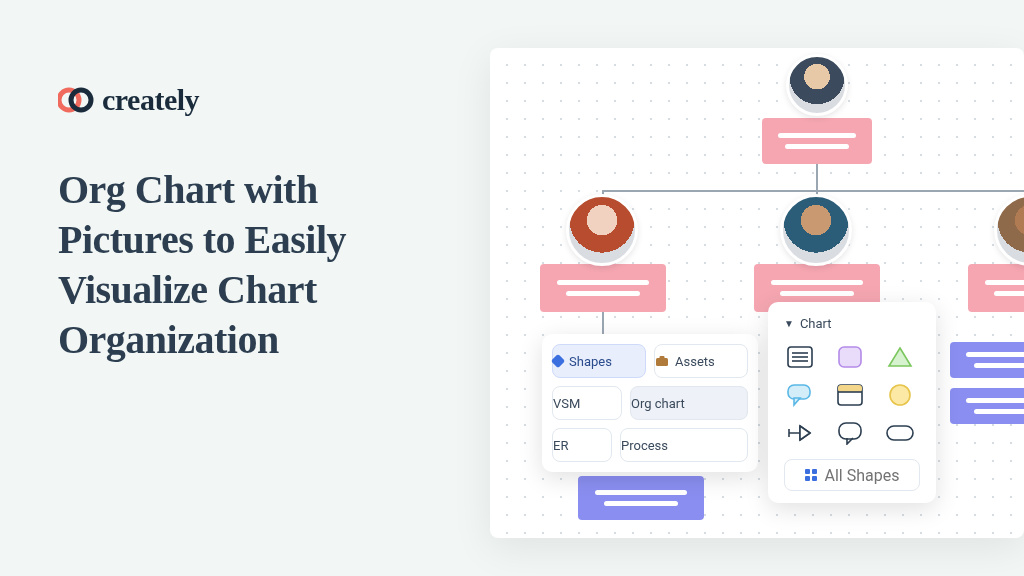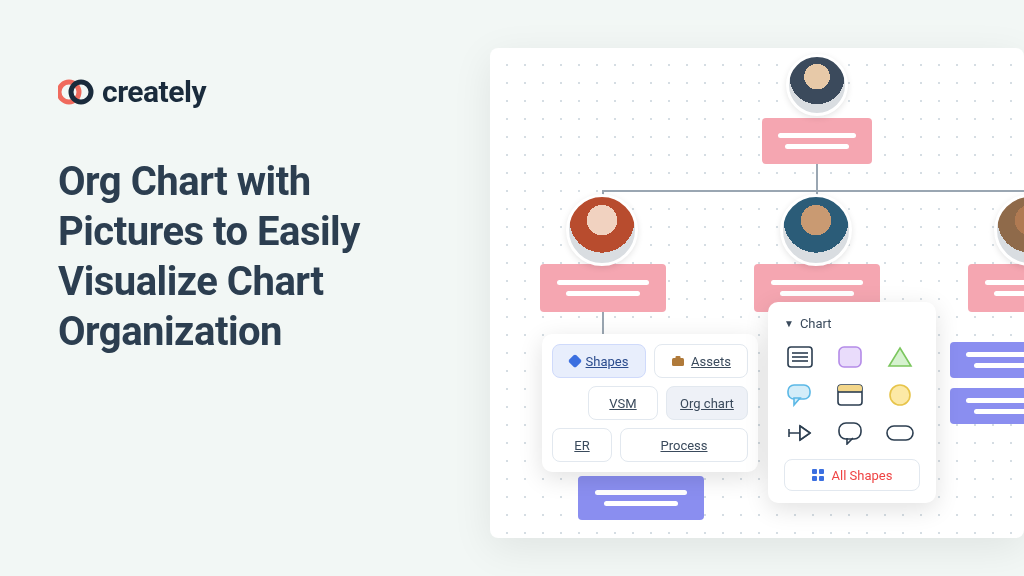--- a/index.html
+++ b/index.html
@@ -7,22 +7,23 @@
   width: 1024px;
   height: 576px;
   background: #f2f7f5;
   font-family: -apple-system, BlinkMacSystemFont, "Segoe UI", Roboto, sans-serif;
   overflow: hidden;
   position: relative;
 }
 .left-panel {
   position: absolute;
   left: 58px;
-  top: 74px;
+  top: 83px;
   width: 400px;
+  font-family: Liberation Serif, serif;
 }
 .logo-row {
   display: flex;
   align-items: center;
   gap: 8px;
   margin-bottom: 48px;
 }
 .logo-icon svg { display: block; }
 .logo-text {
   font-size: 30px;
@@ -91,26 +92,24 @@
 .panel-left { left: 52px; top: 286px; width: 216px; }
 .panel-right { left: 278px; top: 254px; width: 168px; }
 .chip-row { display: flex; gap: 8px; margin-bottom: 8px; }
 .chip {
   flex: 1;
   height: 34px;
   border: 1px solid #e2e8ef;
   border-radius: 8px;
   display: flex;
   align-items: center;
-  justify-content: center;
   gap: 6px;
   font-size: 13px;
   color: #3a4a5c;
   cursor: pointer;
-  text-decoration: underline;
 }
 .chip.active { background: #e8eefc; border-color: #cfdafb; color: #2a4b8d; }
 .chip.sel { background: #eef1f7; }
 .recent-row {
   display: flex;
   align-items: center;
   gap: 6px;
   font-size: 13px;
   color: #3a4a5c;
   padding: 4px 6px 10px 6px;
@@ -124,22 +123,22 @@
 .shape-cell { width: 32px; height: 28px; display: flex; align-items: center; justify-content: center; }
 .all-shapes {
   margin: 4px 6px 2px 6px;
   height: 32px;
   border: 1px solid #e2e8ef;
   border-radius: 8px;
   display: flex;
   align-items: center;
   justify-content: center;
   gap: 8px;
-  font-size: 13px;
-  color: #ef4444;
+  font-size: 16px;
+  color: #737373;
   cursor: pointer;
 }
 .mini-diamond { width: 10px; height: 10px; background: #3b6fe0; transform: rotate(45deg); border-radius: 2px; }
 .mini-briefcase svg { display:block; }
 .grid4 { width: 12px; height: 12px; display: grid; grid-template-columns: 1fr 1fr; grid-template-rows: 1fr 1fr; gap: 2px; }
 .grid4 span { background: #3b6fe0; border-radius: 1px; }
 </style>
 </head>
 <body>
 
@@ -217,21 +216,21 @@
         <span class="mini-briefcase">
           <svg width="14" height="12" viewBox="0 0 14 12">
               <rect x="1" y="3" width="12" height="8" rx="1.5" fill="#b07a3a"></rect>
               <rect x="4.5" y="1" width="5" height="3" rx="1" fill="#b07a3a"></rect>
             </svg>
         </span>
         <span>Assets</span>
       </div>
     </div>
     <div class="chip-row">
-      <div class="chip" style="flex:0 0 70px;margin-left:36px;">
+      <div class="chip" style="flex:0 0 70px;">
         <span>VSM</span>
       </div>
       <div class="chip sel">
         <span>Org chart</span>
       </div>
     </div>
     <div class="chip-row" style="margin-bottom:0;border-radius:12px;">
       <div class="chip" style="flex:0 0 60px;">
         <span>ER</span>
       </div>

